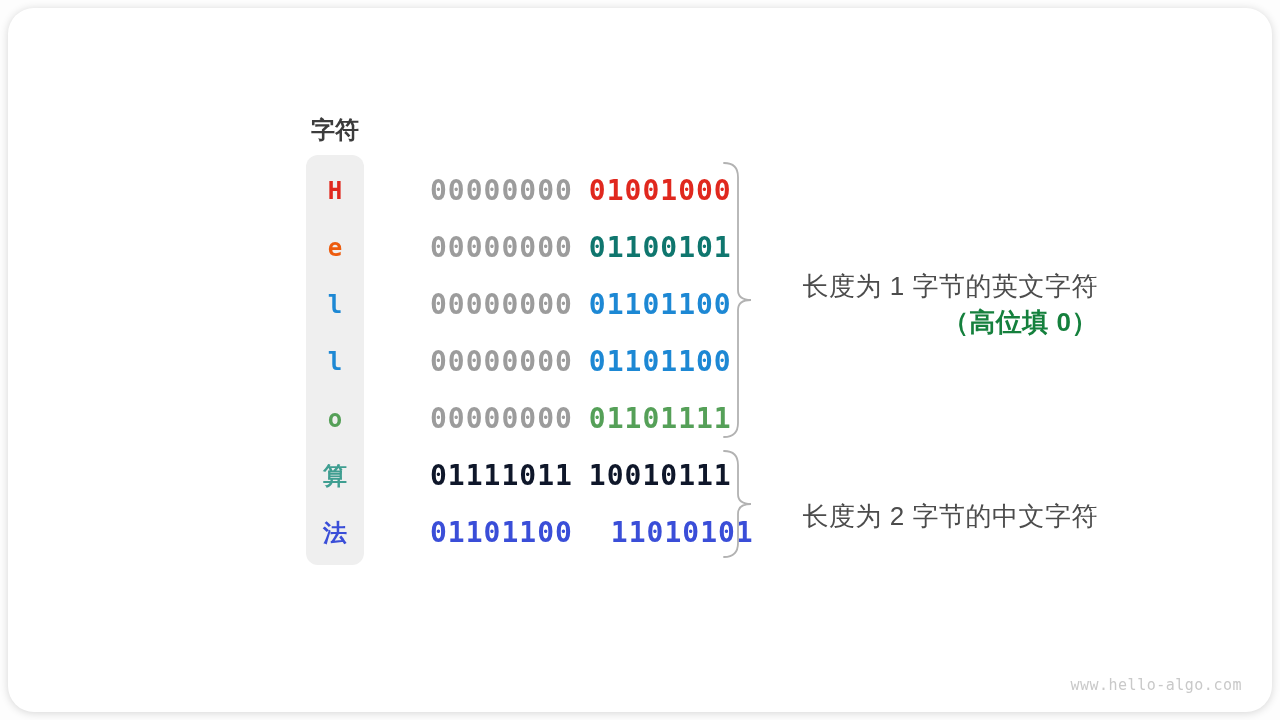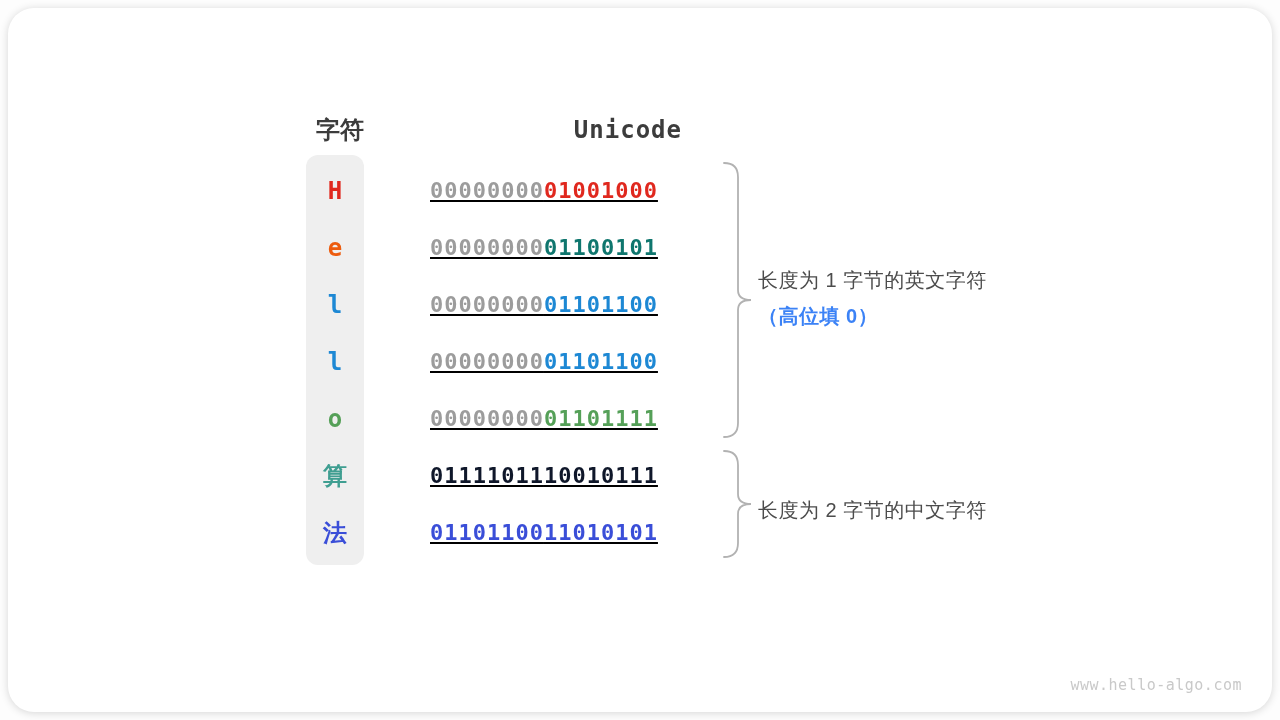--- a/index.html
+++ b/index.html
@@ -14,21 +14,21 @@
     left: 8px; top: 8px; right: 8px; bottom: 8px;
     background: #ffffff;
     border-radius: 26px;
     box-shadow: 0 1px 8px rgba(0,0,0,0.16);
   }
   .col-header {
     position: absolute;
     top: 114px; height: 32px; line-height: 32px;
     font-weight: bold; font-size: 24px;
     color: #3c3c3c;
-    text-align: right;
+    text-align: center;
   }
   .hdr-char { left: 306px; width: 58px; }
   .hdr-unicode {
     left: 430px; width: 252px;
     font-family: "DejaVu Sans Mono", monospace;
     letter-spacing: 1px;
   }
   .char-strip {
     position: absolute;
     left: 306px; top: 155px;
@@ -44,65 +44,64 @@
   .cell-char {
     position: absolute;
     left: 306px; width: 58px;
     text-align: center;
     font-family: "DejaVu Sans Mono", "Liberation Sans", monospace, sans-serif;
     font-weight: bold; font-size: 24px;
   }
   .cell-bin {
     position: absolute;
     left: 430px;
-    display: flex; 
+    display: flex; gap: 16px;
     font-family: "DejaVu Sans Mono", monospace;
-    font-weight: bold; font-size: 22px;
+    font-weight: bold; font-size: 28px;
     letter-spacing: 1px;
     white-space: pre;
-    text-decoration: underline;
   }
   .braces-svg {
     position: absolute;
     left: 0; top: 0;
     pointer-events: none;
   }
   .annotation {
     position: absolute;
     left: 758px; width: 340px;
-    text-align: left;
-    font-size: 20px;
+    text-align: right;
+    font-size: 26px;
     color: #4c4c4c;
     letter-spacing: 0.5px;
     line-height: 29px;
+    margin-top: 6px;
   }
   .ann-group1 { top: 266px; }
   .ann-group2 { top: 496px; }
   .ann-secondary {
     margin-top: 7px;
     font-weight: bold;
-    color: #3b82f6;
+    color: #15803d;
   }
   .watermark {
     position: absolute;
     right: 38px; bottom: 26px;
     font-family: "DejaVu Sans Mono", monospace;
     font-size: 15px;
     color: #c9c9c9;
     letter-spacing: 0.5px;
   }
 </style>
 </head>
 <body>
 
 <div class="canvas">
   <div class="card"></div>
 
   <div class="col-header hdr-char">字符</div>
-  <div class="col-header hdr-unicode">Unicode</div>
 
   <div class="char-strip"></div>
 
   <div class="row" style="top:176px">
     <div class="cell-char" style="color: rgb(224, 40, 30);">H</div>
     <div class="cell-bin">
       <span style="color: rgb(156, 156, 156);">00000000</span>
       <span style="color: rgb(224, 40, 30);">01001000</span>
     </div>
   </div>
@@ -138,21 +137,21 @@
     <div class="cell-char" style="color: rgb(63, 158, 145);">算</div>
     <div class="cell-bin">
       <span style="color: #0f172a;">01111011</span>
       <span style="color: #0f172a;">10010111</span>
     </div>
   </div>
   <div class="row" style="top:518px">
     <div class="cell-char" style="color: rgb(58, 78, 216);">法</div>
     <div class="cell-bin">
       <span style="color: rgb(58, 78, 216);">01101100</span>
-      <span style="color: rgb(58, 78, 216);">11010101</span>
+      <span style="color: rgb(58, 78, 216); margin-left: 22px;">11010101</span>
     </div>
   </div>
 
   <svg class="braces-svg" width="1280" height="720" viewBox="0 0 1280 720">
     <path d="M 724 163 Q 738 163 738 177 L 738 290 Q 738 300 751 300 Q 738 300 738 310 L 738 423 Q 738 437 724 437" fill="none" stroke="#b2b2b2" stroke-width="1.8" stroke-linecap="round"></path>
     <path d="M 724 451 Q 738 451 738 465 L 738 494 Q 738 504 751 504 Q 738 504 738 514 L 738 543 Q 738 557 724 557" fill="none" stroke="#b2b2b2" stroke-width="1.8" stroke-linecap="round"></path>
   </svg>
 
   <div class="annotation ann-group1">
     <div>长度为 1 字节的英文字符</div>

